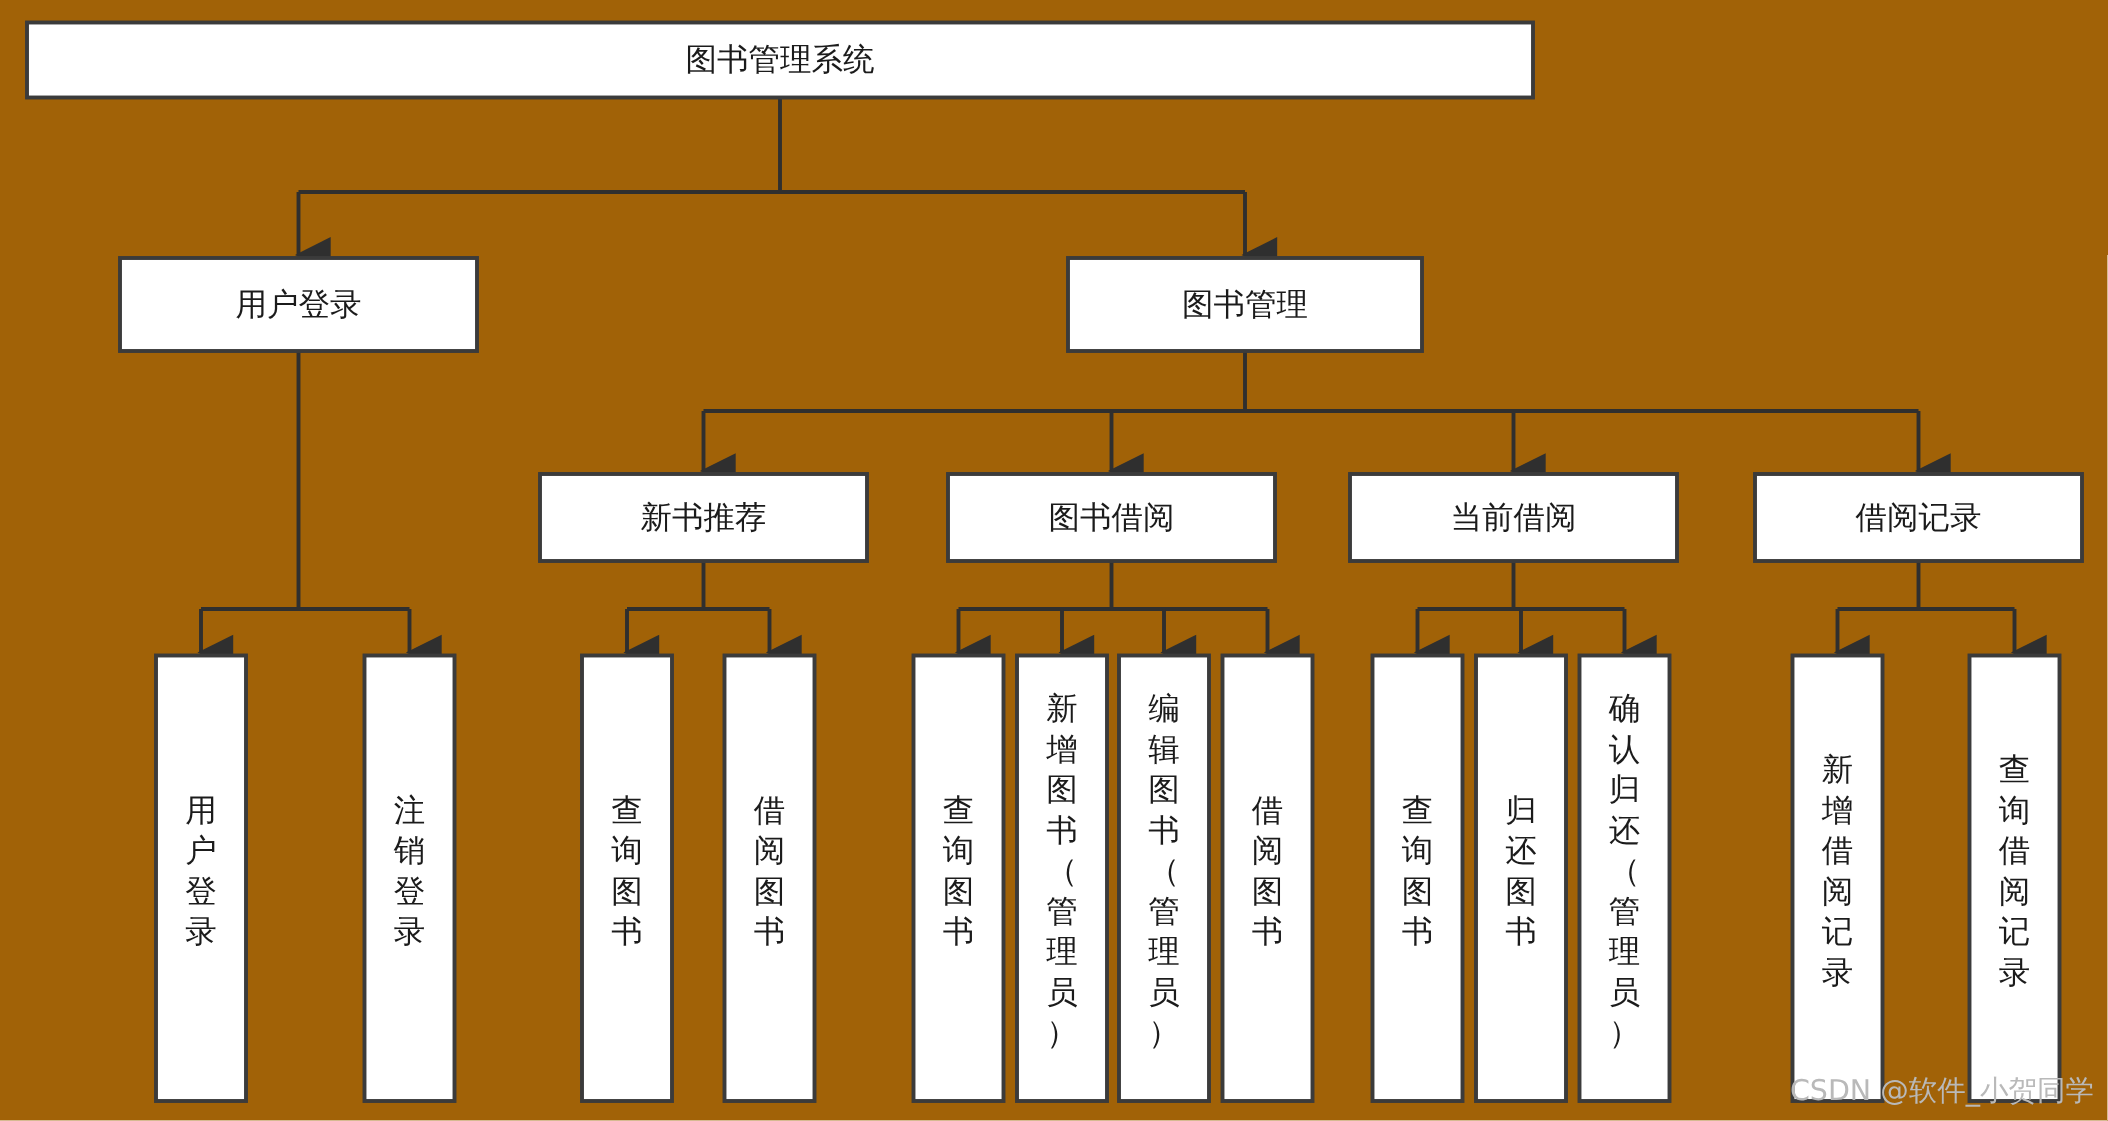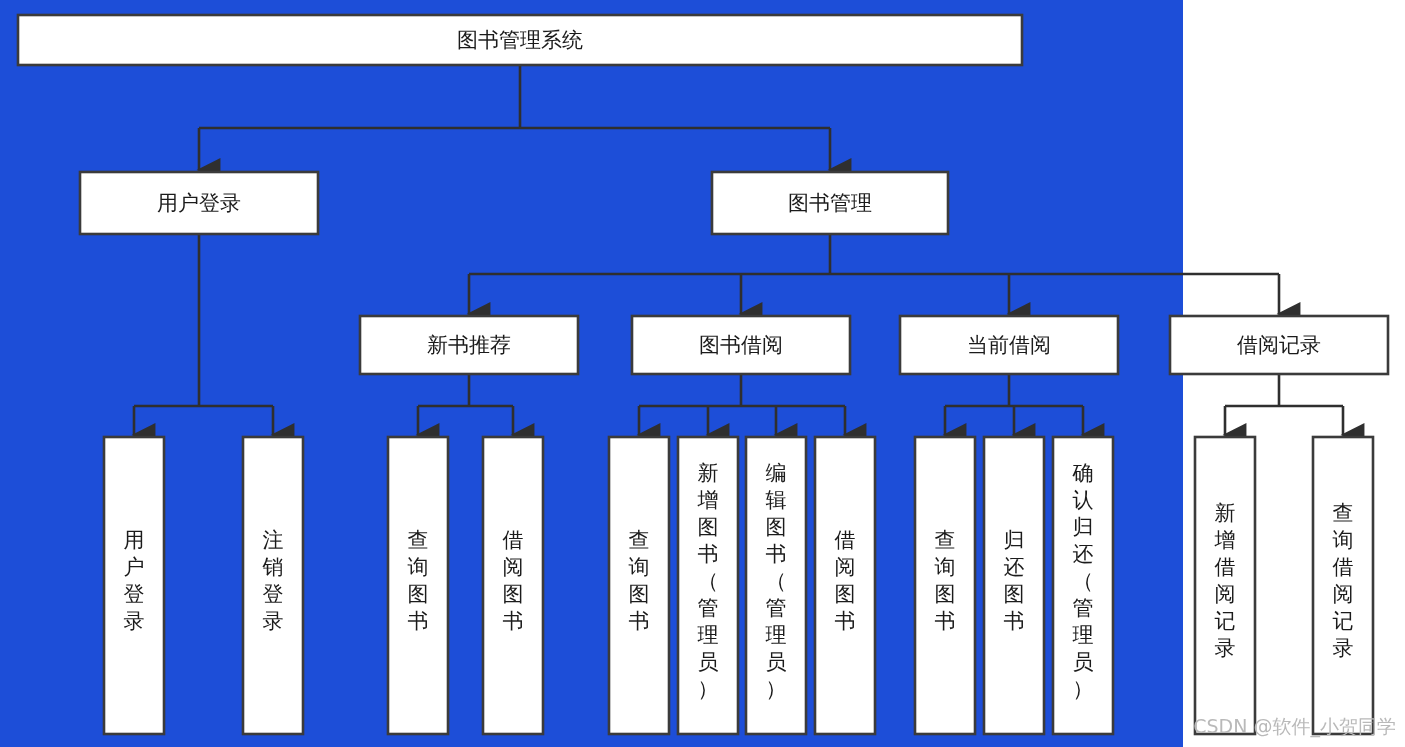--- a/index.html
+++ b/index.html
@@ -9,23 +9,23 @@
     background: #ffffff;
   }
   body {
     width: 1405px;
     height: 747px;
     overflow: hidden;
     font-family: "DejaVu Sans", "Liberation Sans", sans-serif;
   }
   #diagram-root {
     position: relative;
-    width: 1183px;
+    width: 1405px;
     height: 747px;
-    background: #1d4ed8;
+    background: #a16207;
   }
   svg.diagram-canvas {
     display: block;
     width: 1405px;
     height: 747px;
   }
   .node-box {
     fill: #ffffff;
     stroke: #3b3b3b;
     stroke-width: 2.6;

